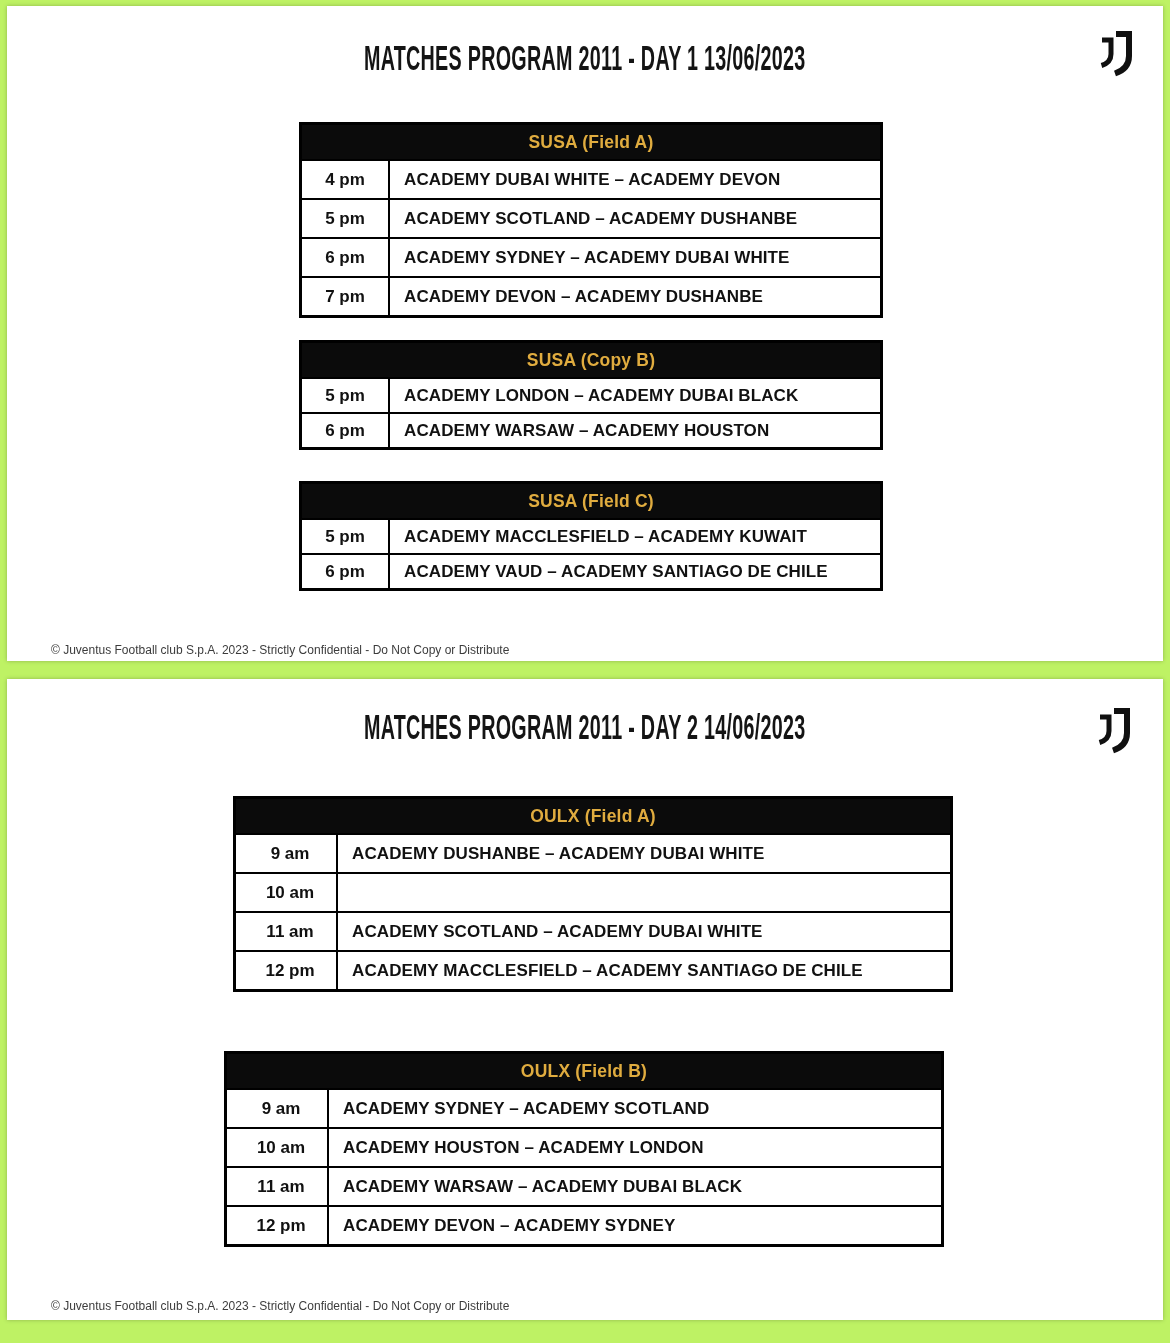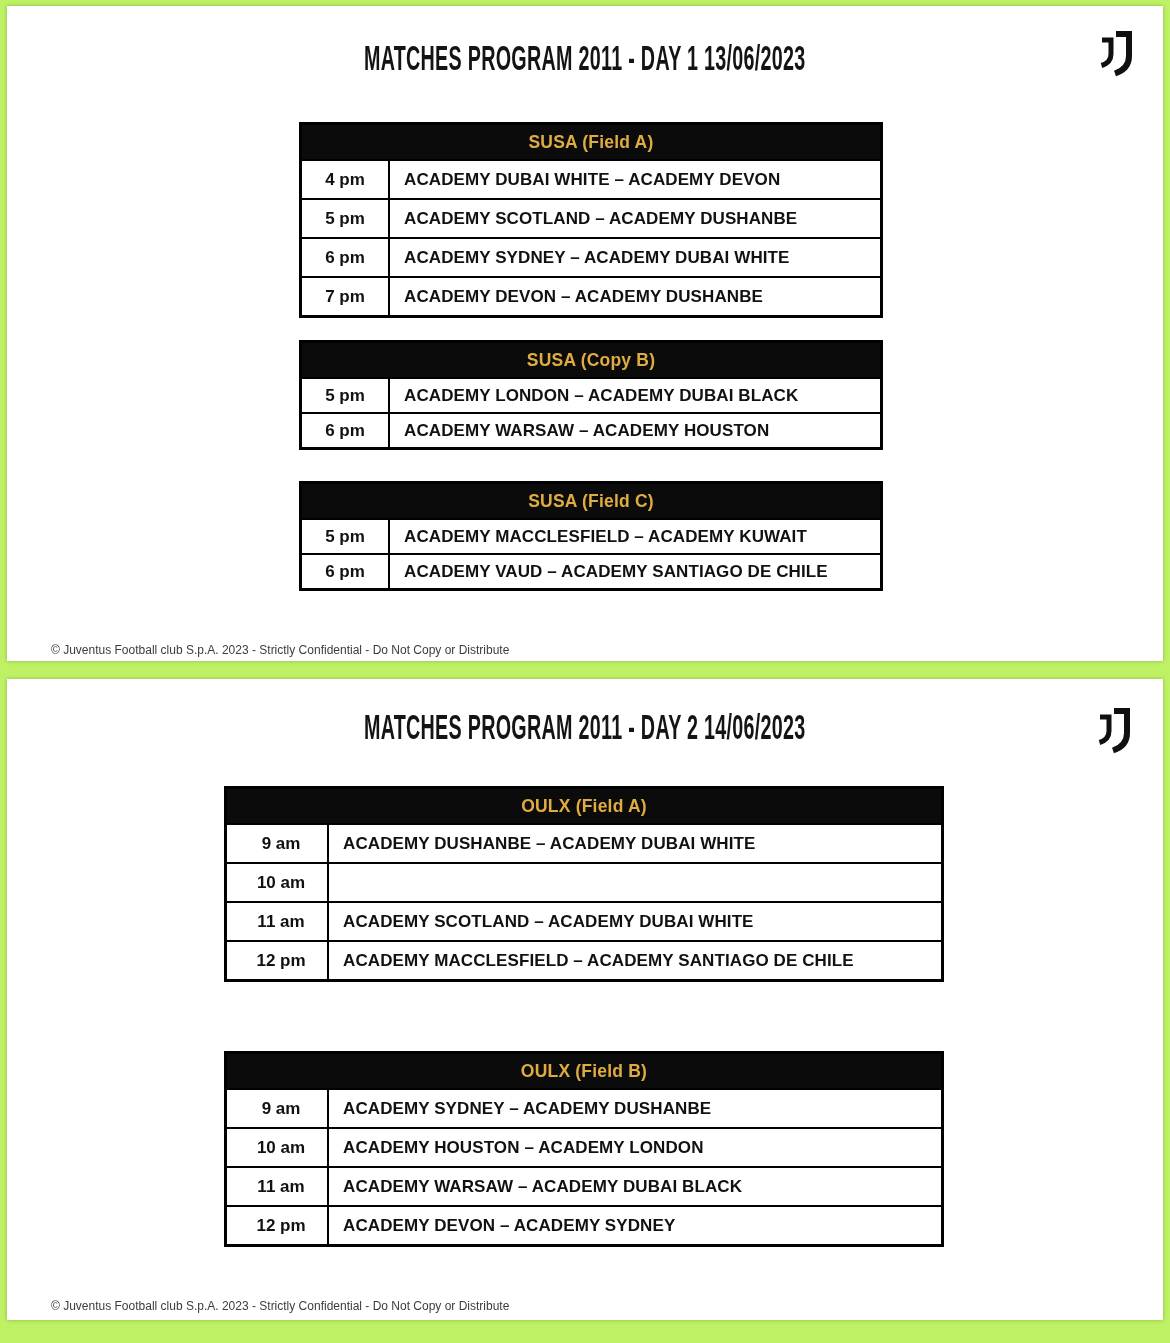--- a/index.html
+++ b/index.html
@@ -54,21 +54,21 @@
     position: absolute;
     border: 3px solid #000;
     background: #fff;
     box-sizing: border-box;
   }
   #page1 .match-table { left: 256px; width: 584px; margin-left: 36px; }
   #page2 .match-table { left: 217px; width: 720px; }
   #page1 .t1 { top: 116px; }
   #page1 .t2 { top: 334px; }
   #page1 .t3 { top: 475px; }
-  #page2 .t1 { top: 107px; }
+  #page2 .t1 { top: 117px; margin-left: 9px; }
   #page2 .t2 { top: 372px; }
 
   .mt-header {
     height: 34px;
     background: #0b0b0b;
     color: #e0ac3f;
     display: flex;
     align-items: center;
     justify-content: center;
     font-weight: bold;
@@ -213,21 +213,21 @@
       <div class="mt-row">
         <div class="mt-time">12 pm</div>
         <div class="mt-match">ACADEMY MACCLESFIELD – ACADEMY SANTIAGO DE CHILE</div>
       </div>
     </div>
 
     <div class="match-table t2">
       <div class="mt-header">OULX (Field B)</div>
       <div class="mt-row">
         <div class="mt-time">9 am</div>
-        <div class="mt-match">ACADEMY SYDNEY – ACADEMY DUSHANBE</div>
+        <div class="mt-match">ACADEMY SYDNEY – ACADEMY SCOTLAND</div>
       </div>
       <div class="mt-row">
         <div class="mt-time">10 am</div>
         <div class="mt-match">ACADEMY HOUSTON – ACADEMY LONDON</div>
       </div>
       <div class="mt-row">
         <div class="mt-time">11 am</div>
         <div class="mt-match">ACADEMY WARSAW – ACADEMY DUBAI BLACK</div>
       </div>
       <div class="mt-row">

